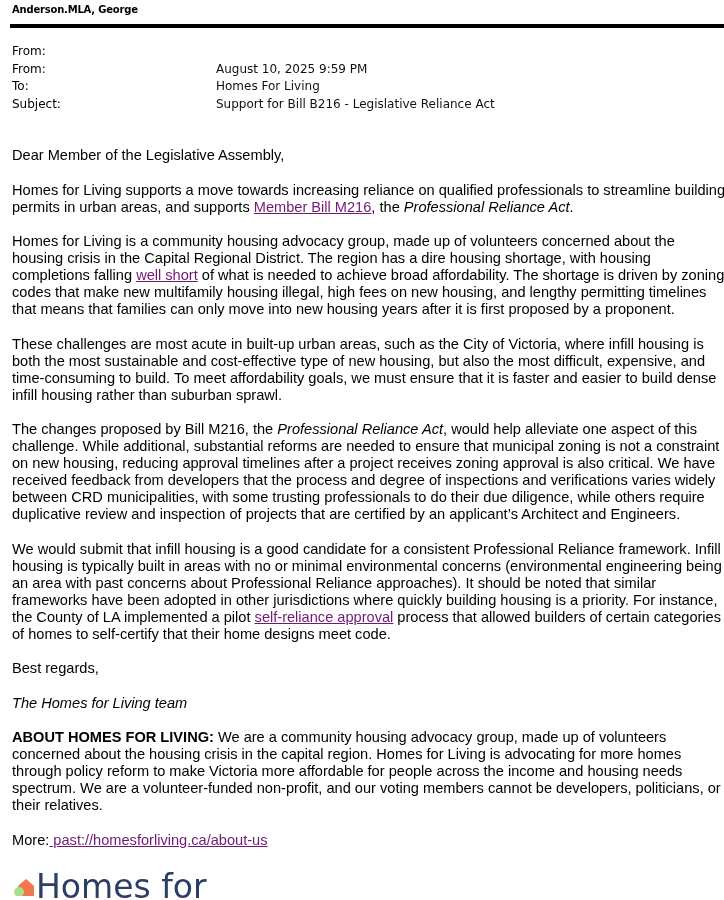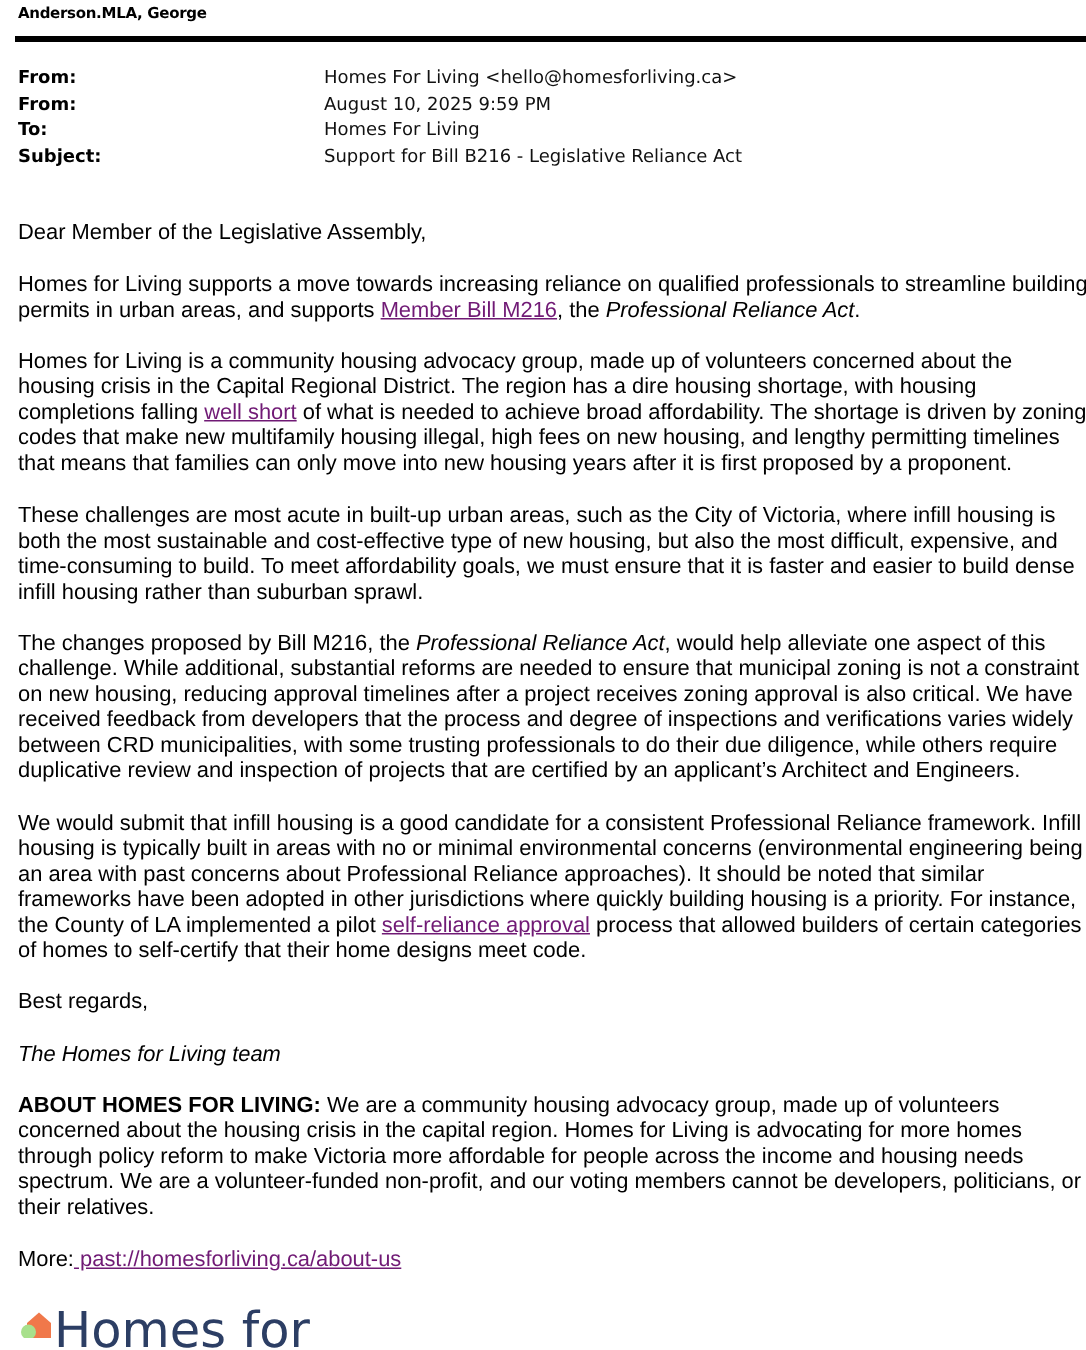--- a/index.html
+++ b/index.html
@@ -39,21 +39,21 @@
       font-family: "DejaVu Sans", sans-serif;
       font-size: 12px;
       line-height: 17.6px;
     }
     .hrow {
       display: flex;
       white-space: nowrap;
     }
     .hlabel {
       width: 204px;
-      font-weight: bold;
+      font-weight: normal;
     }
     .hvalue {
       color: #111;
     }
     .body {
       position: absolute;
       left: 12px;
       top: 147px;
       width: 760px;
       font-family: "Liberation Sans", sans-serif;
@@ -70,21 +70,21 @@
     a.link {
       color: #701a75;
       text-decoration: underline;
     }
     .logo {
       position: absolute;
       left: 13px;
       top: 866px;
       height: 34px;
       display: flex;
-      align-items: center;
+      align-items: flex-end;
       overflow: hidden;
     }
     .logo-mark {
       position: relative;
       width: 22px;
       height: 22px;
       margin-right: 1px;
       margin-bottom: 4px;
     }
     .logo-text {
@@ -100,21 +100,20 @@
   </style>
 </head>
 <body>
 
 <div class="owner">Anderson.MLA, George</div>
 <div class="rule"></div>
 
 <div class="headers">
   <div class="hrow">
     <span class="hlabel">From:</span>
-    <span class="hvalue">Homes For Living &lt;hello@homesforliving.ca&gt;</span>
   </div>
   <div class="hrow">
     <span class="hlabel">From:</span>
     <span class="hvalue">August 10, 2025 9:59 PM</span>
   </div>
   <div class="hrow">
     <span class="hlabel">To:</span>
     <span class="hvalue">Homes For Living</span>
   </div>
   <div class="hrow">

